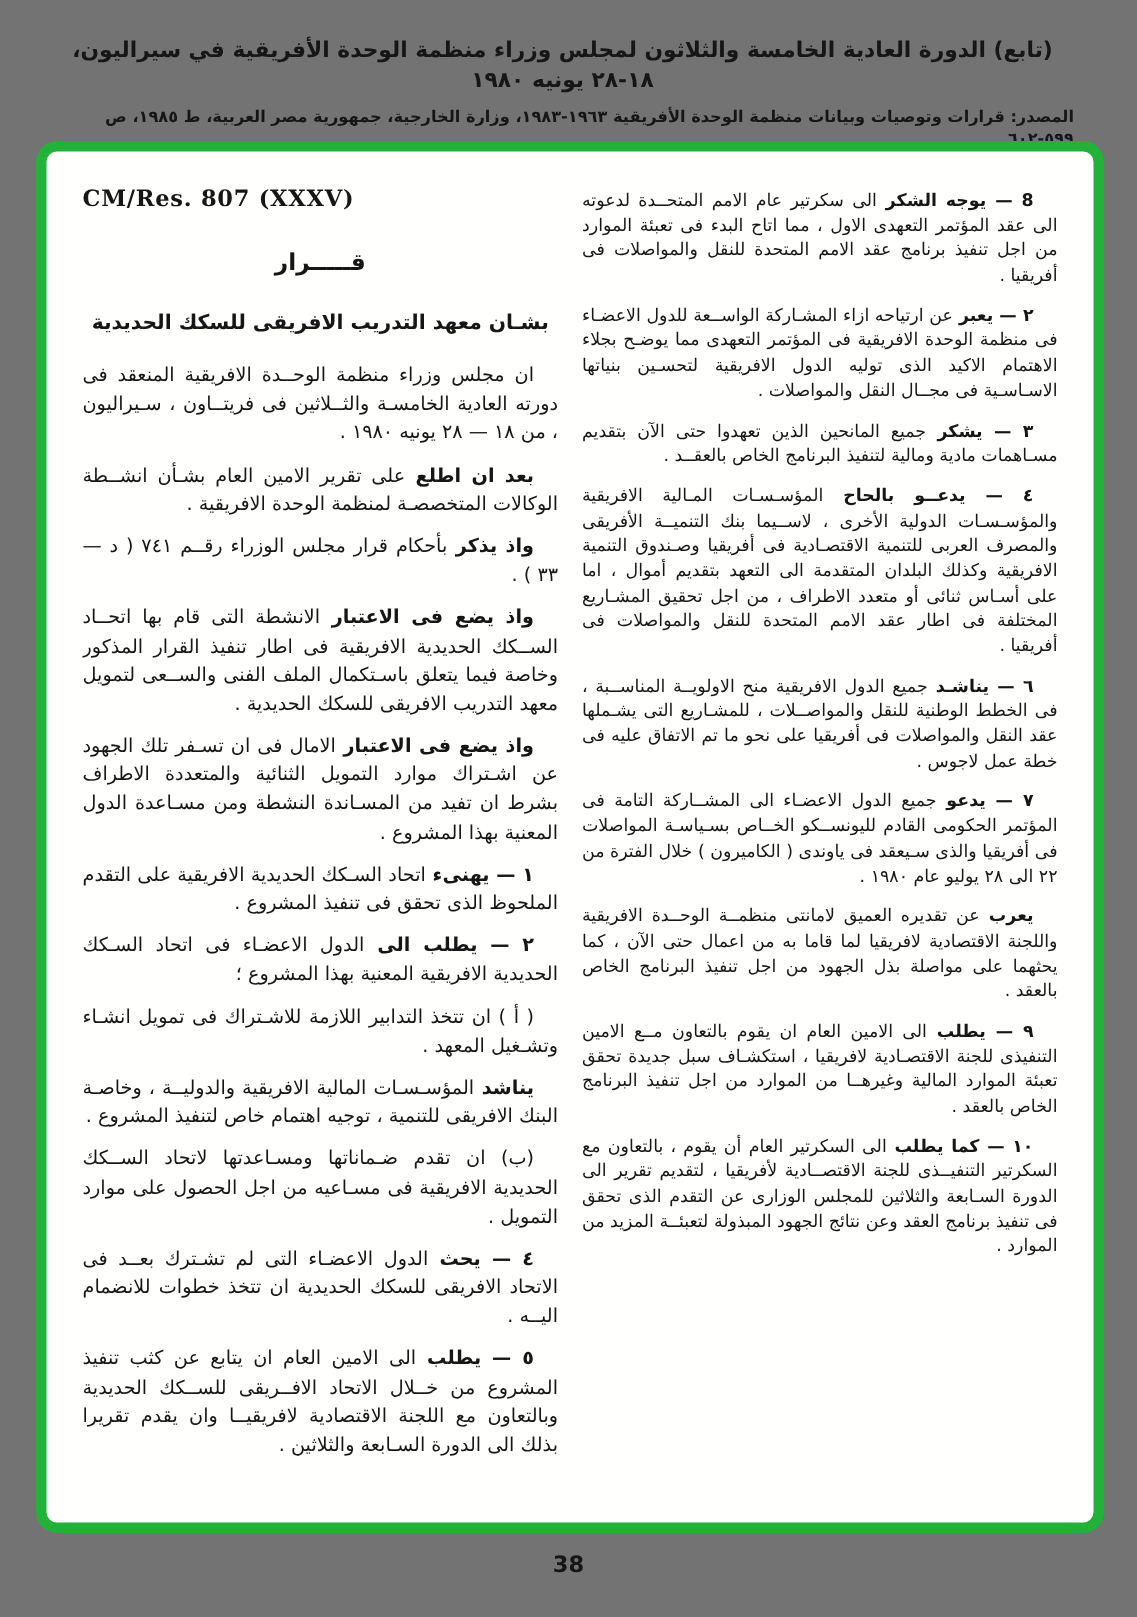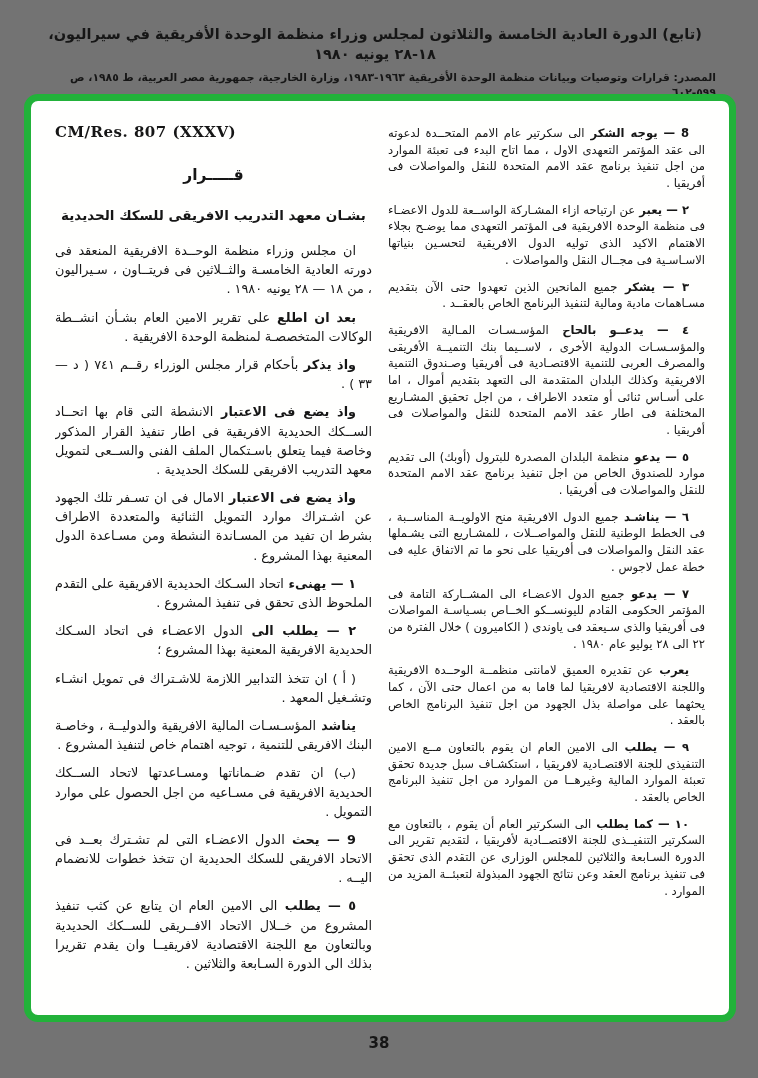--- a/index.html
+++ b/index.html
@@ -109,21 +109,20 @@
       <div class="col col-continuation">
 
           <p class="para"><b class="para-lead">8 — يوجه الشكر</b><span class="para-rest">الى سكرتير عام الامم المتحــدة لدعوته الى عقد المؤتمر التعهدى الاول ، مما اتاح البدء فى تعبئة الموارد من اجل تنفيذ برنامج عقد الامم المتحدة للنقل والمواصلات فى أفريقيا .</span></p>
 
           <p class="para"><b class="para-lead">٢ — يعبر</b><span class="para-rest">عن ارتياحه ازاء المشـاركة الواســعة للدول الاعضـاء فى منظمة الوحدة الافريقية فى المؤتمر التعهدى مما يوضـح بجلاء الاهتمام الاكيد الذى توليه الدول الافريقية لتحسـين بنياتها الاسـاسـية فى مجــال النقل والمواصلات .</span></p>
 
           <p class="para"><b class="para-lead">٣ — يشكر</b><span class="para-rest">جميع المانحين الذين تعهدوا حتى الآن بتقديم مسـاهمات مادية ومالية لتنفيذ البرنامج الخاص بالعقــد .</span></p>
 
           <p class="para"><b class="para-lead">٤ — يدعــو بالحاح</b><span class="para-rest">المؤسـسـات المـالية الافريقية والمؤسـسـات الدولية الأخرى ، لاســيما بنك التنميــة الأفريقى والمصرف العربى للتنمية الاقتصـادية فى أفريقيا وصـندوق التنمية الافريقية وكذلك البلدان المتقدمة الى التعهد بتقديم أموال ، اما على أسـاس ثنائى أو متعدد الاطراف ، من اجل تحقيق المشـاريع المختلفة فى اطار عقد الامم المتحدة للنقل والمواصلات فى أفريقيا .</span></p>
 
-          <p class="para"><b class="para-lead">٥ — يدعو</b><span class="para-rest">منظمة البلدان المصدرة للبترول (أوبك) الى تقديم موارد للصندوق الخاص من اجل تنفيذ برنامج عقد الامم المتحدة للنقل والمواصلات فى أفريقيا .</span></p>
 
           <p class="para"><b class="para-lead">٦ — يناشـد</b><span class="para-rest">جميع الدول الافريقية منح الاولويــة المناســبة ، فى الخطط الوطنية للنقل والمواصــلات ، للمشـاريع التى يشـملها عقد النقل والمواصلات فى أفريقيا على نحو ما تم الاتفاق عليه فى خطة عمل لاجوس .</span></p>
 
           <p class="para"><b class="para-lead">٧ — يدعو</b><span class="para-rest">جميع الدول الاعضـاء الى المشــاركة التامة فى المؤتمر الحكومى القادم لليونســكو الخــاص بسـياسـة المواصلات فى أفريقيا والذى سـيعقد فى ياوندى ( الكاميرون ) خلال الفترة من ٢٢ الى ٢٨ يوليو عام ١٩٨٠ .</span></p>
 
           <p class="para"><b class="para-lead">يعرب</b><span class="para-rest">عن تقديره العميق لامانتى منظمــة الوحــدة الافريقية واللجنة الاقتصادية لافريقيا لما قاما به من اعمال حتى الآن ، كما يحثهما على مواصلة بذل الجهود من اجل تنفيذ البرنامج الخاص بالعقد .</span></p>
 
           <p class="para"><b class="para-lead">٩ — يطلب</b><span class="para-rest">الى الامين العام ان يقوم بالتعاون مــع الامين التنفيذى للجنة الاقتصـادية لافريقيا ، استكشـاف سبل جديدة تحقق تعبئة الموارد المالية وغيرهــا من الموارد من اجل تنفيذ البرنامج الخاص بالعقد .</span></p>
 
           <p class="para"><b class="para-lead">١٠ — كما يطلب</b><span class="para-rest">الى السكرتير العام أن يقوم ، بالتعاون مع السكرتير التنفيــذى للجنة الاقتصــادية لأفريقيا ، لتقديم تقرير الى الدورة السـابعة والثلاثين للمجلس الوزارى عن التقدم الذى تحقق فى تنفيذ برنامج العقد وعن نتائج الجهود المبذولة لتعبئــة المزيد من الموارد .</span></p>
@@ -148,21 +147,21 @@
             <p class="para"><b class="para-lead">١ — يهنىء</b><span class="para-rest">اتحاد السـكك الحديدية الافريقية على التقدم الملحوظ الذى تحقق فى تنفيذ المشروع .</span></p>
 
             <p class="para"><b class="para-lead">٢ — يطلب الى</b><span class="para-rest">الدول الاعضـاء فى اتحاد السـكك الحديدية الافريقية المعنية بهذا المشروع ؛</span></p>
 
             <p class="para"><span class="para-rest">( أ ) ان تتخذ التدابير اللازمة للاشـتراك فى تمويل انشـاء وتشـغيل المعهد .</span></p>
 
             <p class="para"><b class="para-lead">يناشد</b><span class="para-rest">المؤسـسـات المالية الافريقية والدوليــة ، وخاصـة البنك الافريقى للتنمية ، توجيه اهتمام خاص لتنفيذ المشروع .</span></p>
 
             <p class="para"><span class="para-rest">(ب) ان تقدم ضـماناتها ومسـاعدتها لاتحاد الســكك الحديدية الافريقية فى مسـاعيه من اجل الحصول على موارد التمويل .</span></p>
 
-            <p class="para"><b class="para-lead">9 — يحث</b><span class="para-rest">الدول الاعضـاء التى لم تشـترك بعــد فى الاتحاد الافريقى للسكك الحديدية ان تتخذ خطوات للانضمام اليــه .</span></p>
+            <p class="para"><b class="para-lead">٤ — يحث</b><span class="para-rest">الدول الاعضـاء التى لم تشـترك بعــد فى الاتحاد الافريقى للسكك الحديدية ان تتخذ خطوات للانضمام اليــه .</span></p>
 
             <p class="para"><b class="para-lead">٥ — يطلب</b><span class="para-rest">الى الامين العام ان يتابع عن كثب تنفيذ المشروع من خــلال الاتحاد الافــريقى للســكك الحديدية وبالتعاون مع اللجنة الاقتصادية لافريقيــا وان يقدم تقريرا بذلك الى الدورة السـابعة والثلاثين .</span></p>
           </div>
       </div>
 
     </div>
   </div>
 
   <div class="pagenum">38</div>
 

